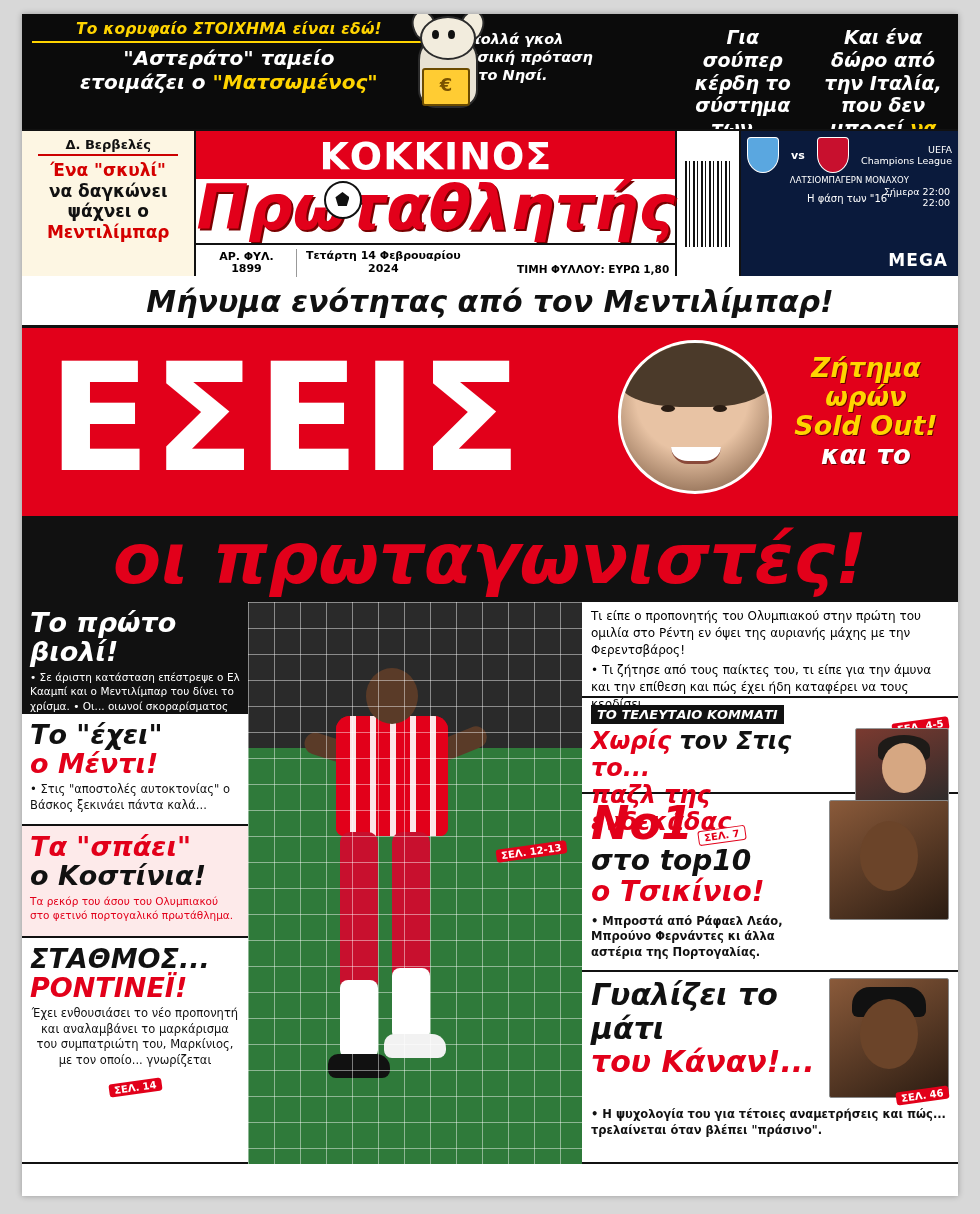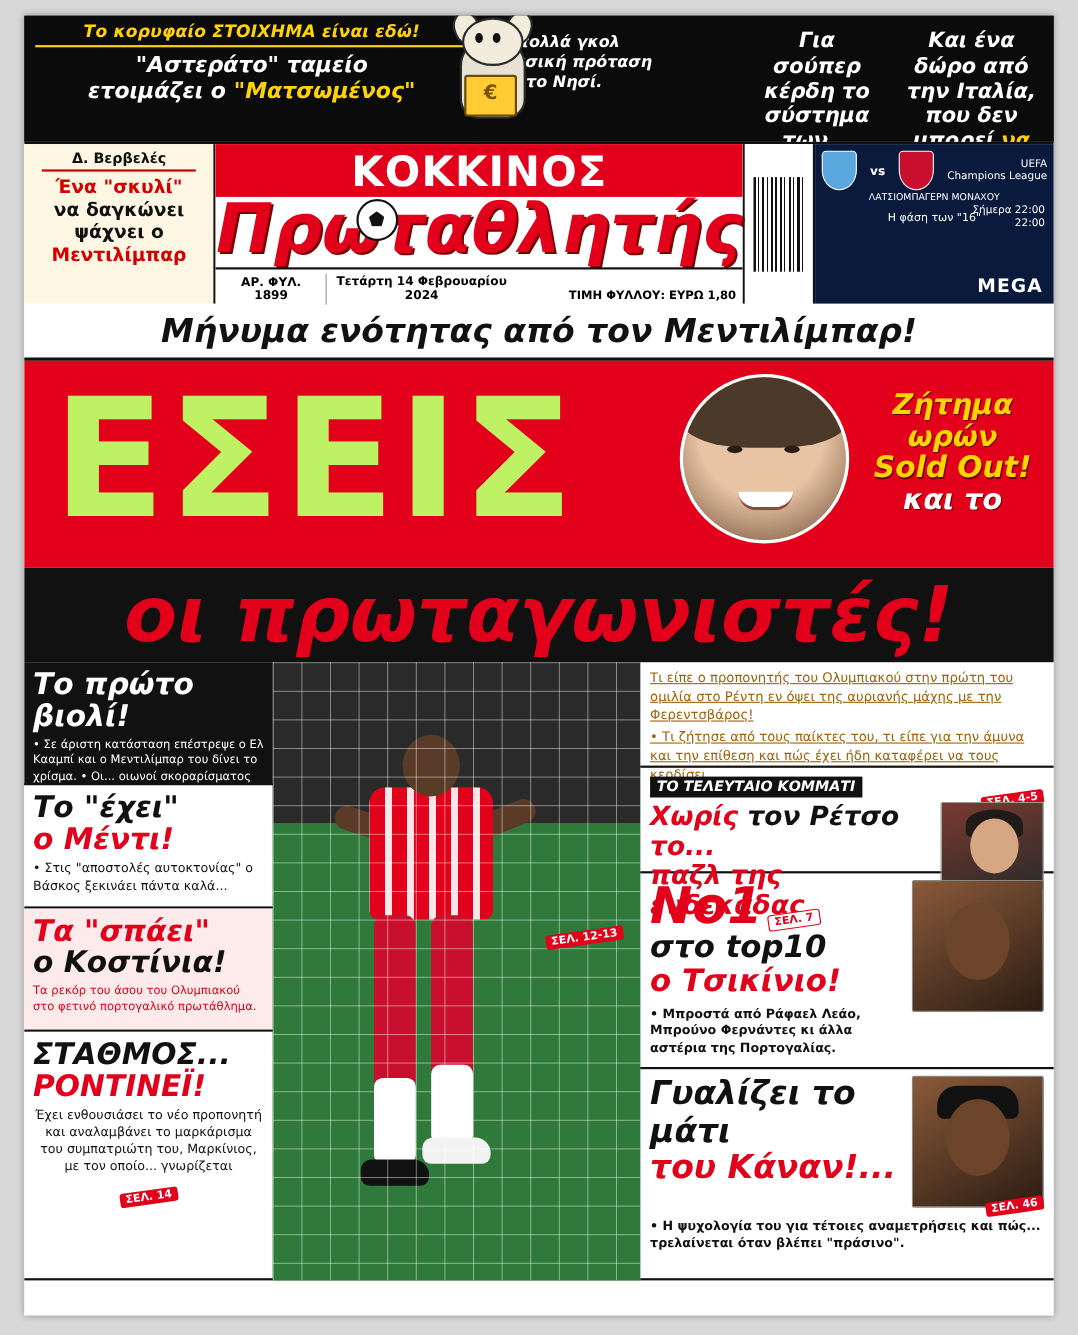--- a/index.html
+++ b/index.html
@@ -59,21 +59,21 @@
   .teams{display:flex;justify-content:center;font-size:8.5px;margin-top:2px;}
   .phase{text-align:center;font-size:10px;margin-top:8px;}
   .timebox{position:absolute;right:8px;top:56px;font-size:9.5px;text-align:right;line-height:1.15;}
   .mega{position:absolute;right:10px;bottom:6px;font-weight:bold;font-size:17px;letter-spacing:1px;}
 
   
   .kicker{text-align:center;font-weight:bold;font-style:italic;font-size:30px;padding:8px 0 6px 0;color:#111;background:#fff;border-bottom:3px solid #111;}
 
   
   .hero{position:relative;background:#e2001a;height:188px;}
-  .hero .eseis{color:#bef264;font-weight:bold;font-size:150px;line-height:180px;letter-spacing:2px;padding-left:26px;font-family:"DejaVu Sans",sans-serif;}
+  .hero .eseis{color:#ffffff;font-weight:bold;font-size:150px;line-height:180px;letter-spacing:2px;padding-left:26px;font-family:"DejaVu Sans",sans-serif;}
   .face{position:absolute;right:186px;top:12px;width:148px;height:148px;border-radius:50%;background:radial-gradient(circle at 48% 36%,#e8c3a4 0 46%,#6b4a33 100%);border:3px solid #fff;overflow:hidden;}
   .face .hair{position:absolute;left:-4px;top:-6px;width:156px;height:70px;background:#4b3a2a;border-radius:50% 50% 40% 40%;}
   .face .eyeL,.face .eyeR{position:absolute;top:62px;width:14px;height:7px;background:#2a1d14;border-radius:50%;}
   .face .eyeL{left:40px;} .face .eyeR{left:92px;}
   .face .mouth{position:absolute;left:50px;top:104px;width:50px;height:14px;background:#fff;border-radius:0 0 26px 26px;border-bottom:3px solid #8a4a3a;}
   .soldout{position:absolute;right:8px;top:26px;width:168px;text-align:center;}
   .soldout .l{color:#ffd400;font-weight:bold;font-style:italic;font-size:26px;line-height:1.1;text-shadow:1px 1px 0 #6b0000;}
   .soldout .l2{color:#fff;}
   .soldout .l4{color:#ffd400;font-size:27px;}
   .hero2{background:#111;height:86px;position:relative;}
@@ -107,21 +107,21 @@
   .player .armR{position:absolute;left:136px;top:70px;width:52px;height:22px;background:#5a3b28;border-radius:12px;transform:rotate(-22deg);}
   .player .legL{position:absolute;left:40px;top:170px;width:38px;height:160px;background:#c8102e;border-radius:10px;}
   .player .legR{position:absolute;left:92px;top:170px;width:38px;height:150px;background:#c8102e;border-radius:10px;}
   .player .sockL{position:absolute;left:40px;top:318px;width:38px;height:78px;background:#fff;border-radius:8px;}
   .player .sockR{position:absolute;left:92px;top:306px;width:38px;height:72px;background:#fff;border-radius:8px;}
   .player .shoeL{position:absolute;left:28px;top:392px;width:62px;height:24px;background:#111;border-radius:10px 14px 8px 8px;}
   .player .shoeR{position:absolute;left:84px;top:372px;width:62px;height:24px;background:#f2f2f2;border-radius:10px 14px 8px 8px;}
   .photo-tag{position:absolute;left:248px;top:238px;}
 
   .rbox{box-sizing:border-box;padding:6px 9px;border-bottom:2px solid #111;}
-  .rlead{font-size:12px;line-height:1.4;color:#a16207;text-decoration:underline;}
+  .rlead{font-size:12px;line-height:1.4;color:#000000;}
   .mini-hd{background:#111;color:#fff;font-weight:bold;font-style:italic;font-size:13px;padding:2px 6px;display:inline-block;}
   .thumb{width:92px;height:78px;background:linear-gradient(160deg,#7a3a30,#2a2a2a);border:1px solid #999;border-radius:2px;position:relative;overflow:hidden;}
   .thumb .fh{position:absolute;left:26px;top:14px;width:44px;height:50px;background:#d6a782;border-radius:50%;}
   .thumb .fhair{position:absolute;left:22px;top:6px;width:52px;height:26px;background:#1e1b18;border-radius:50% 50% 20% 20%;}
   .row{display:flex;gap:8px;align-items:flex-start;}
   .no1{font-weight:bold;font-style:italic;color:#e2001a;font-size:46px;line-height:1;}
   .top10{font-weight:bold;font-style:italic;font-size:28px;line-height:1.1;}
   .gyal{font-weight:bold;font-style:italic;font-size:30px;line-height:1.12;}
   .portrait{width:118px;height:118px;background:linear-gradient(150deg,#8a5a3a,#2b1c12);border:1px solid #888;border-radius:2px;position:relative;overflow:hidden;}
   .portrait .f{position:absolute;left:30px;top:20px;width:58px;height:70px;background:#6b4429;border-radius:50%;}
@@ -290,21 +290,21 @@
         <div class="rlead" style="margin-top:4px;">• Τι ζήτησε από τους παίκτες του, τι είπε για την άμυνα και την επίθεση και πώς έχει ήδη καταφέρει να τους κερδίσει.</div>
         <div style="text-align:right;margin-top:2px;"><span class="tag">ΣΕΛ. 4-5</span></div>
       </div>
 
       <div class="rbox" style="height:96px;">
         <div class="mini-hd">ΤΟ ΤΕΛΕΥΤΑΙΟ ΚΟΜΜΑΤΙ</div>
         <div class="row" style="margin-top:4px;">
           <div style="flex:1;">
             <div style="font-weight:bold;font-style:italic;font-size:24px;line-height:1.12;">
               <span class="red">Χωρίς</span>
-              <span class="blk">τον Ρέτσο</span>
+              <span class="blk">τον Στις</span>
               <span class="red">το...</span>
             </div>
             <div class="red" style="font-weight:bold;font-style:italic;font-size:24px;line-height:1.12;">παζλ της ενδεκάδας</div>
           </div>
           <div class="thumb">
                 <div class="fhair"></div>
                 <div class="fh"></div>
               </div>
         </div>
       </div>

